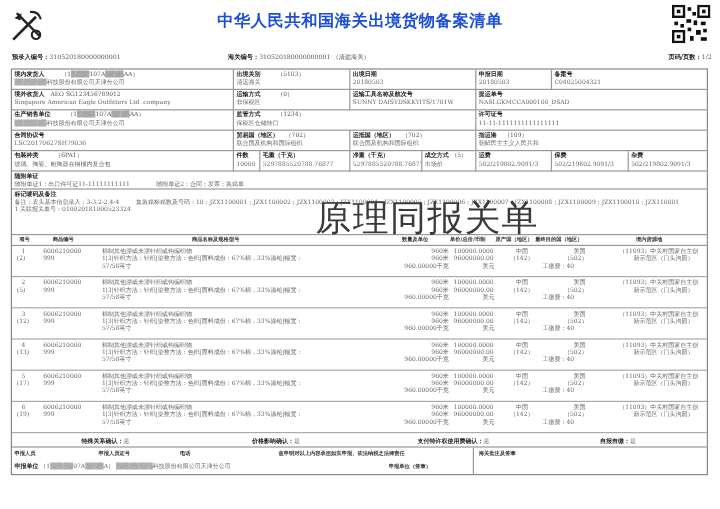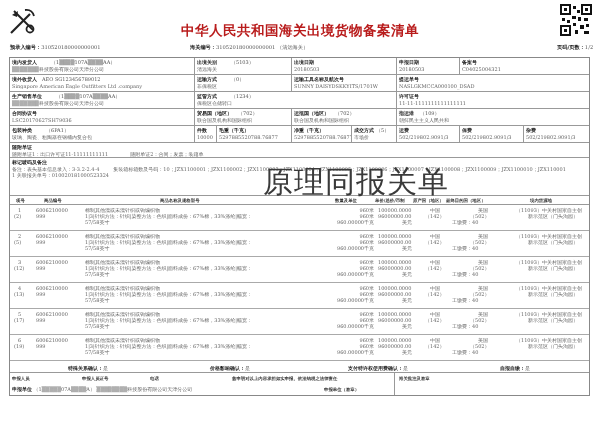--- a/index.html
+++ b/index.html
@@ -1,19 +1,19 @@
 <!DOCTYPE html>
 <html><head>
 <meta charset="utf-8">
 <style>
   * { box-sizing: border-box; margin: 0; padding: 0; }
   html, body { width: 600px; height: 424px; background: #fff; overflow: hidden; }
   body { font-family: "DejaVu Serif", "Liberation Serif", serif; color: #444; position: relative; }
   .abs { position: absolute; }
-  .title { left: 0; width: 600px; top: 22px; text-align: center; font-size: 13.5px; font-weight: bold; color: #b91c1c; letter-spacing: 0.5px; }
+  .title { left: 0; width: 600px; top: 9px; text-align: center; font-size: 13.5px; font-weight: bold; color: #1d4ed8; letter-spacing: 0.5px; }
   .logo { left: 8px; top: 6px; width: 30px; height: 30px; }
   .qr { left: 560px; top: 4px; width: 32px; height: 32px; }
   .meta { top: 44px; font-size: 5.2px; color: #555; white-space: nowrap; }
   .meta b { color: #222; }
   .frame { left: 9px; top: 57px; width: 581px; height: 339px; border: 1px solid #888; }
   .cell { position: absolute; border-right: 1px solid #999; border-bottom: 1px solid #999; padding: 1px 2px; font-size: 5px; line-height: 6.6px; overflow: hidden; white-space: nowrap; }
   .cell .lbl { font-weight: bold; color: #222; }
   .cell .code { margin-left: 14px; color: #555; }
   .cell .val { display: block; color: #666; }
   .small { font-size: 5px; color: #666; white-space: nowrap; position: absolute; }

